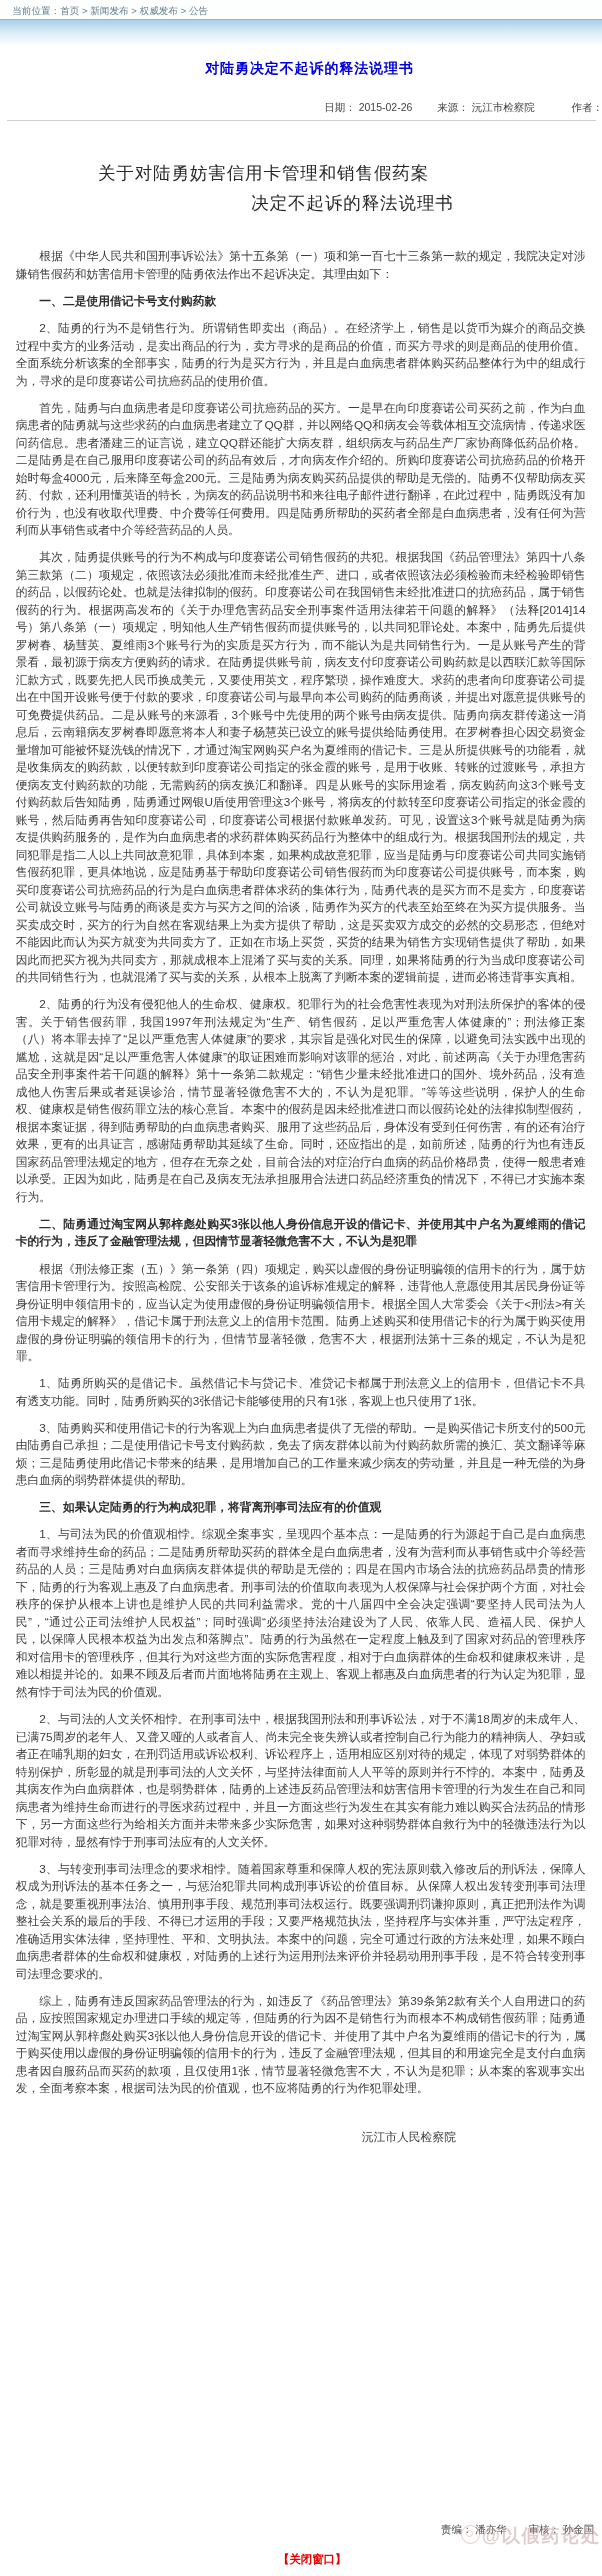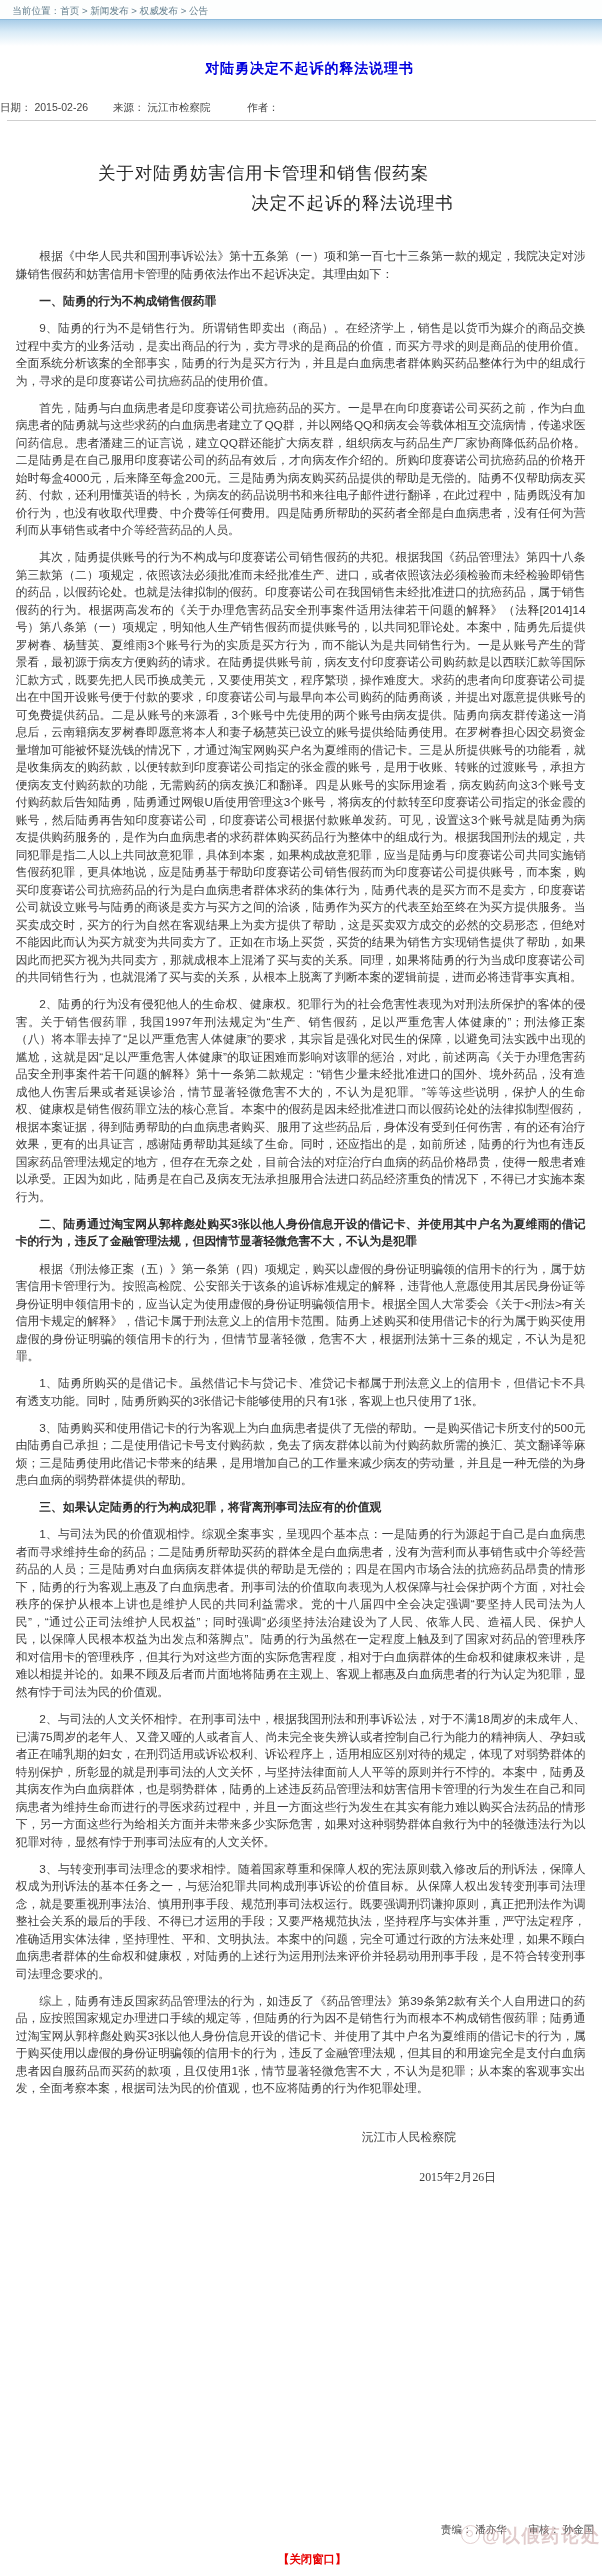--- a/index.html
+++ b/index.html
@@ -23,21 +23,21 @@
     background:linear-gradient(to bottom,#a9cde8 0%,#d9ebf7 45%,#ffffff 100%);
   }
   
   .page-title{
     margin:14px 0 0 0;text-align:center;
     font-size:14px;font-weight:bold;color:#0000dd;
     letter-spacing:0.9px;
     padding-left:16px;
   }
   .meta-line{
-    margin-top:23px;text-align:left;
+    margin-top:23px;text-align:right;
     font-size:10.5px;color:#444444;
   }
   .meta-line .gap{display:inline-block;width:19px;}
   .meta-line .biggap{display:inline-block;width:31px;}
   .meta-rule{
     border:none;border-top:0.9px solid #cfcfcf;
     margin:5.2px 7px 0 7px;
   }
   
   .doc-title{
@@ -114,39 +114,38 @@
 <hr class="meta-rule">
 
 <h2 class="doc-title">
   <span class="line1">关于对陆勇妨害信用卡管理和销售假药案</span>
   <span class="line2">决定不起诉的释法说理书</span>
 </h2>
 
 <div class="article-body">
 
 <p class="para">根据《中华人民共和国刑事诉讼法》第十五条第（一）项和第一百七十三条第一款的规定，我院决定对涉嫌销售假药和妨害信用卡管理的陆勇依法作出不起诉决定。其理由如下：</p>
-    <p class="heading">一、陆勇的行为不构成销售假药罪</p>
-    <p class="para">9、陆勇的行为不是销售行为。所谓销售即卖出（商品）。在经济学上，销售是以货币为媒介的商品交换过程中卖方的业务活动，是卖出商品的行为，卖方寻求的是商品的价值，而买方寻求的则是商品的使用价值。全面系统分析该案的全部事实，陆勇的行为是买方行为，并且是白血病患者群体购买药品整体行为中的组成行为，寻求的是印度赛诺公司抗癌药品的使用价值。</p>
+    <p class="heading">一、二是使用借记卡号支付购药款</p>
+    <p class="para">2、陆勇的行为不是销售行为。所谓销售即卖出（商品）。在经济学上，销售是以货币为媒介的商品交换过程中卖方的业务活动，是卖出商品的行为，卖方寻求的是商品的价值，而买方寻求的则是商品的使用价值。全面系统分析该案的全部事实，陆勇的行为是买方行为，并且是白血病患者群体购买药品整体行为中的组成行为，寻求的是印度赛诺公司抗癌药品的使用价值。</p>
     <p class="para">首先，陆勇与白血病患者是印度赛诺公司抗癌药品的买方。一是早在向印度赛诺公司买药之前，作为白血病患者的陆勇就与这些求药的白血病患者建立了QQ群，并以网络QQ和病友会等载体相互交流病情，传递求医问药信息。患者潘建三的证言说，建立QQ群还能扩大病友群，组织病友与药品生产厂家协商降低药品价格。二是陆勇是在自己服用印度赛诺公司的药品有效后，才向病友作介绍的。所购印度赛诺公司抗癌药品的价格开始时每盒4000元，后来降至每盒200元。三是陆勇为病友购买药品提供的帮助是无偿的。陆勇不仅帮助病友买药、付款，还利用懂英语的特长，为病友的药品说明书和来往电子邮件进行翻译，在此过程中，陆勇既没有加价行为，也没有收取代理费、中介费等任何费用。四是陆勇所帮助的买药者全部是白血病患者，没有任何为营利而从事销售或者中介等经营药品的人员。</p>
     <p class="para">其次，陆勇提供账号的行为不构成与印度赛诺公司销售假药的共犯。根据我国《药品管理法》第四十八条第三款第（二）项规定，依照该法必须批准而未经批准生产、进口，或者依照该法必须检验而未经检验即销售的药品，以假药论处。也就是法律拟制的假药。印度赛诺公司在我国销售未经批准进口的抗癌药品，属于销售假药的行为。根据两高发布的《关于办理危害药品安全刑事案件适用法律若干问题的解释》（法释[2014]14号）第八条第（一）项规定，明知他人生产销售假药而提供账号的，以共同犯罪论处。本案中，陆勇先后提供罗树春、杨彗英、夏维雨3个账号行为的实质是买方行为，而不能认为是共同销售行为。一是从账号产生的背景看，最初源于病友方便购药的请求。在陆勇提供账号前，病友支付印度赛诺公司购药款是以西联汇款等国际汇款方式，既要先把人民币换成美元，又要使用英文，程序繁琐，操作难度大。求药的患者向印度赛诺公司提出在中国开设账号便于付款的要求，印度赛诺公司与最早向本公司购药的陆勇商谈，并提出对愿意提供账号的可免费提供药品。二是从账号的来源看，3个账号中先使用的两个账号由病友提供。陆勇向病友群传递这一消息后，云南籍病友罗树春即愿意将本人和妻子杨慧英已设立的账号提供给陆勇使用。在罗树春担心因交易资金量增加可能被怀疑洗钱的情况下，才通过淘宝网购买户名为夏维雨的借记卡。三是从所提供账号的功能看，就是收集病友的购药款，以便转款到印度赛诺公司指定的张金霞的账号，是用于收账、转账的过渡账号，承担方便病友支付购药款的功能，无需购药的病友换汇和翻译。四是从账号的实际用途看，病友购药向这3个账号支付购药款后告知陆勇，陆勇通过网银U盾使用管理这3个账号，将病友的付款转至印度赛诺公司指定的张金霞的账号，然后陆勇再告知印度赛诺公司，印度赛诺公司根据付款账单发药。可见，设置这3个账号就是陆勇为病友提供购药服务的，是作为白血病患者的求药群体购买药品行为整体中的组成行为。根据我国刑法的规定，共同犯罪是指二人以上共同故意犯罪，具体到本案，如果构成故意犯罪，应当是陆勇与印度赛诺公司共同实施销售假药犯罪，更具体地说，应是陆勇基于帮助印度赛诺公司销售假药而为印度赛诺公司提供账号，而本案，购买印度赛诺公司抗癌药品的行为是白血病患者群体求药的集体行为，陆勇代表的是买方而不是卖方，印度赛诺公司就设立账号与陆勇的商谈是卖方与买方之间的洽谈，陆勇作为买方的代表至始至终在为买方提供服务。当买卖成交时，买方的行为自然在客观结果上为卖方提供了帮助，这是买卖双方成交的必然的交易形态，但绝对不能因此而认为买方就变为共同卖方了。正如在市场上买货，买货的结果为销售方实现销售提供了帮助，如果因此而把买方视为共同卖方，那就成根本上混淆了买与卖的关系。同理，如果将陆勇的行为当成印度赛诺公司的共同销售行为，也就混淆了买与卖的关系，从根本上脱离了判断本案的逻辑前提，进而必将违背事实真相。</p>
     <p class="para">2、陆勇的行为没有侵犯他人的生命权、健康权。犯罪行为的社会危害性表现为对刑法所保护的客体的侵害。关于销售假药罪，我国1997年刑法规定为“生产、销售假药，足以严重危害人体健康的”；刑法修正案（八）将本罪去掉了“足以严重危害人体健康”的要求，其宗旨是强化对民生的保障，以避免司法实践中出现的尴尬，这就是因“足以严重危害人体健康”的取证困难而影响对该罪的惩治，对此，前述两高《关于办理危害药品安全刑事案件若干问题的解释》第十一条第二款规定：“销售少量未经批准进口的国外、境外药品，没有造成他人伤害后果或者延误诊治，情节显著轻微危害不大的，不认为是犯罪。”等等这些说明，保护人的生命权、健康权是销售假药罪立法的核心意旨。本案中的假药是因未经批准进口而以假药论处的法律拟制型假药，根据本案证据，得到陆勇帮助的白血病患者购买、服用了这些药品后，身体没有受到任何伤害，有的还有治疗效果，更有的出具证言，感谢陆勇帮助其延续了生命。同时，还应指出的是，如前所述，陆勇的行为也有违反国家药品管理法规定的地方，但存在无奈之处，目前合法的对症治疗白血病的药品价格昂贵，使得一般患者难以承受。正因为如此，陆勇是在自己及病友无法承担服用合法进口药品经济重负的情况下，不得已才实施本案行为。</p>
     <p class="heading">二、陆勇通过淘宝网从郭梓彪处购买3张以他人身份信息开设的借记卡、并使用其中户名为夏维雨的借记卡的行为，违反了金融管理法规，但因情节显著轻微危害不大，不认为是犯罪</p>
     <p class="para">根据《刑法修正案（五）》第一条第（四）项规定，购买以虚假的身份证明骗领的信用卡的行为，属于妨害信用卡管理行为。按照高检院、公安部关于该条的追诉标准规定的解释，违背他人意愿使用其居民身份证等身份证明申领信用卡的，应当认定为使用虚假的身份证明骗领信用卡。根据全国人大常委会《关于&lt;刑法&gt;有关信用卡规定的解释》，借记卡属于刑法意义上的信用卡范围。陆勇上述购买和使用借记卡的行为属于购买使用虚假的身份证明骗的领信用卡的行为，但情节显著轻微，危害不大，根据刑法第十三条的规定，不认为是犯罪。</p>
     <p class="para">1、陆勇所购买的是借记卡。虽然借记卡与贷记卡、准贷记卡都属于刑法意义上的信用卡，但借记卡不具有透支功能。同时，陆勇所购买的3张借记卡能够使用的只有1张，客观上也只使用了1张。</p>
     <p class="para">3、陆勇购买和使用借记卡的行为客观上为白血病患者提供了无偿的帮助。一是购买借记卡所支付的500元由陆勇自己承担；二是使用借记卡号支付购药款，免去了病友群体以前为付购药款所需的换汇、英文翻译等麻烦；三是陆勇使用此借记卡带来的结果，是用增加自己的工作量来减少病友的劳动量，并且是一种无偿的为身患白血病的弱势群体提供的帮助。</p>
     <p class="heading">三、如果认定陆勇的行为构成犯罪，将背离刑事司法应有的价值观</p>
     <p class="para">1、与司法为民的价值观相悖。综观全案事实，呈现四个基本点：一是陆勇的行为源起于自己是白血病患者而寻求维持生命的药品；二是陆勇所帮助买药的群体全是白血病患者，没有为营利而从事销售或中介等经营药品的人员；三是陆勇对白血病病友群体提供的帮助是无偿的；四是在国内市场合法的抗癌药品昂贵的情形下，陆勇的行为客观上惠及了白血病患者。刑事司法的价值取向表现为人权保障与社会保护两个方面，对社会秩序的保护从根本上讲也是维护人民的共同利益需求。党的十八届四中全会决定强调“要坚持人民司法为人民”，“通过公正司法维护人民权益”；同时强调“必须坚持法治建设为了人民、依靠人民、造福人民、保护人民，以保障人民根本权益为出发点和落脚点”。陆勇的行为虽然在一定程度上触及到了国家对药品的管理秩序和对信用卡的管理秩序，但其行为对这些方面的实际危害程度，相对于白血病群体的生命权和健康权来讲，是难以相提并论的。如果不顾及后者而片面地将陆勇在主观上、客观上都惠及白血病患者的行为认定为犯罪，显然有悖于司法为民的价值观。</p>
     <p class="para">2、与司法的人文关怀相悖。在刑事司法中，根据我国刑法和刑事诉讼法，对于不满18周岁的未成年人、已满75周岁的老年人、又聋又哑的人或者盲人、尚未完全丧失辨认或者控制自己行为能力的精神病人、孕妇或者正在哺乳期的妇女，在刑罚适用或诉讼权利、诉讼程序上，适用相应区别对待的规定，体现了对弱势群体的特别保护，所彰显的就是刑事司法的人文关怀，与坚持法律面前人人平等的原则并行不悖的。本案中，陆勇及其病友作为白血病群体，也是弱势群体，陆勇的上述违反药品管理法和妨害信用卡管理的行为发生在自己和同病患者为维持生命而进行的寻医求药过程中，并且一方面这些行为发生在其实有能力难以购买合法药品的情形下，另一方面这些行为给相关方面并未带来多少实际危害，如果对这种弱势群体自救行为中的轻微违法行为以犯罪对待，显然有悖于刑事司法应有的人文关怀。</p>
     <p class="para">3、与转变刑事司法理念的要求相悖。随着国家尊重和保障人权的宪法原则载入修改后的刑诉法，保障人权成为刑诉法的基本任务之一，与惩治犯罪共同构成刑事诉讼的价值目标。从保障人权出发转变刑事司法理念，就是要重视刑事法治、慎用刑事手段、规范刑事司法权运行。既要强调刑罚谦抑原则，真正把刑法作为调整社会关系的最后的手段、不得已才运用的手段；又要严格规范执法，坚持程序与实体并重，严守法定程序，准确适用实体法律，坚持理性、平和、文明执法。本案中的问题，完全可通过行政的方法来处理，如果不顾白血病患者群体的生命权和健康权，对陆勇的上述行为运用刑法来评价并轻易动用刑事手段，是不符合转变刑事司法理念要求的。</p>
     <p class="para">综上，陆勇有违反国家药品管理法的行为，如违反了《药品管理法》第39条第2款有关个人自用进口的药品，应按照国家规定办理进口手续的规定等，但陆勇的行为因不是销售行为而根本不构成销售假药罪；陆勇通过淘宝网从郭梓彪处购买3张以他人身份信息开设的借记卡、并使用了其中户名为夏维雨的借记卡的行为，属于购买使用以虚假的身份证明骗领的信用卡的行为，违反了金融管理法规，但其目的和用途完全是支付白血病患者因自服药品而买药的款项，且仅使用1张，情节显著轻微危害不大，不认为是犯罪；从本案的客观事实出发，全面考察本案，根据司法为民的价值观，也不应将陆勇的行为作犯罪处理。</p>
   </div>
 
 <div class="signature">
   <div class="sig-org">沅江市人民检察院</div>
-  <div class="sig-date">2015年2月26日</div>
 </div>
 
 <div class="footer">
   <div class="editor-line">
     <span>责编：</span>
     <span>潘亦华</span>
     <span class="sp"></span>
     <span>审核：</span>
     <span>孙金国</span>
   </div>

